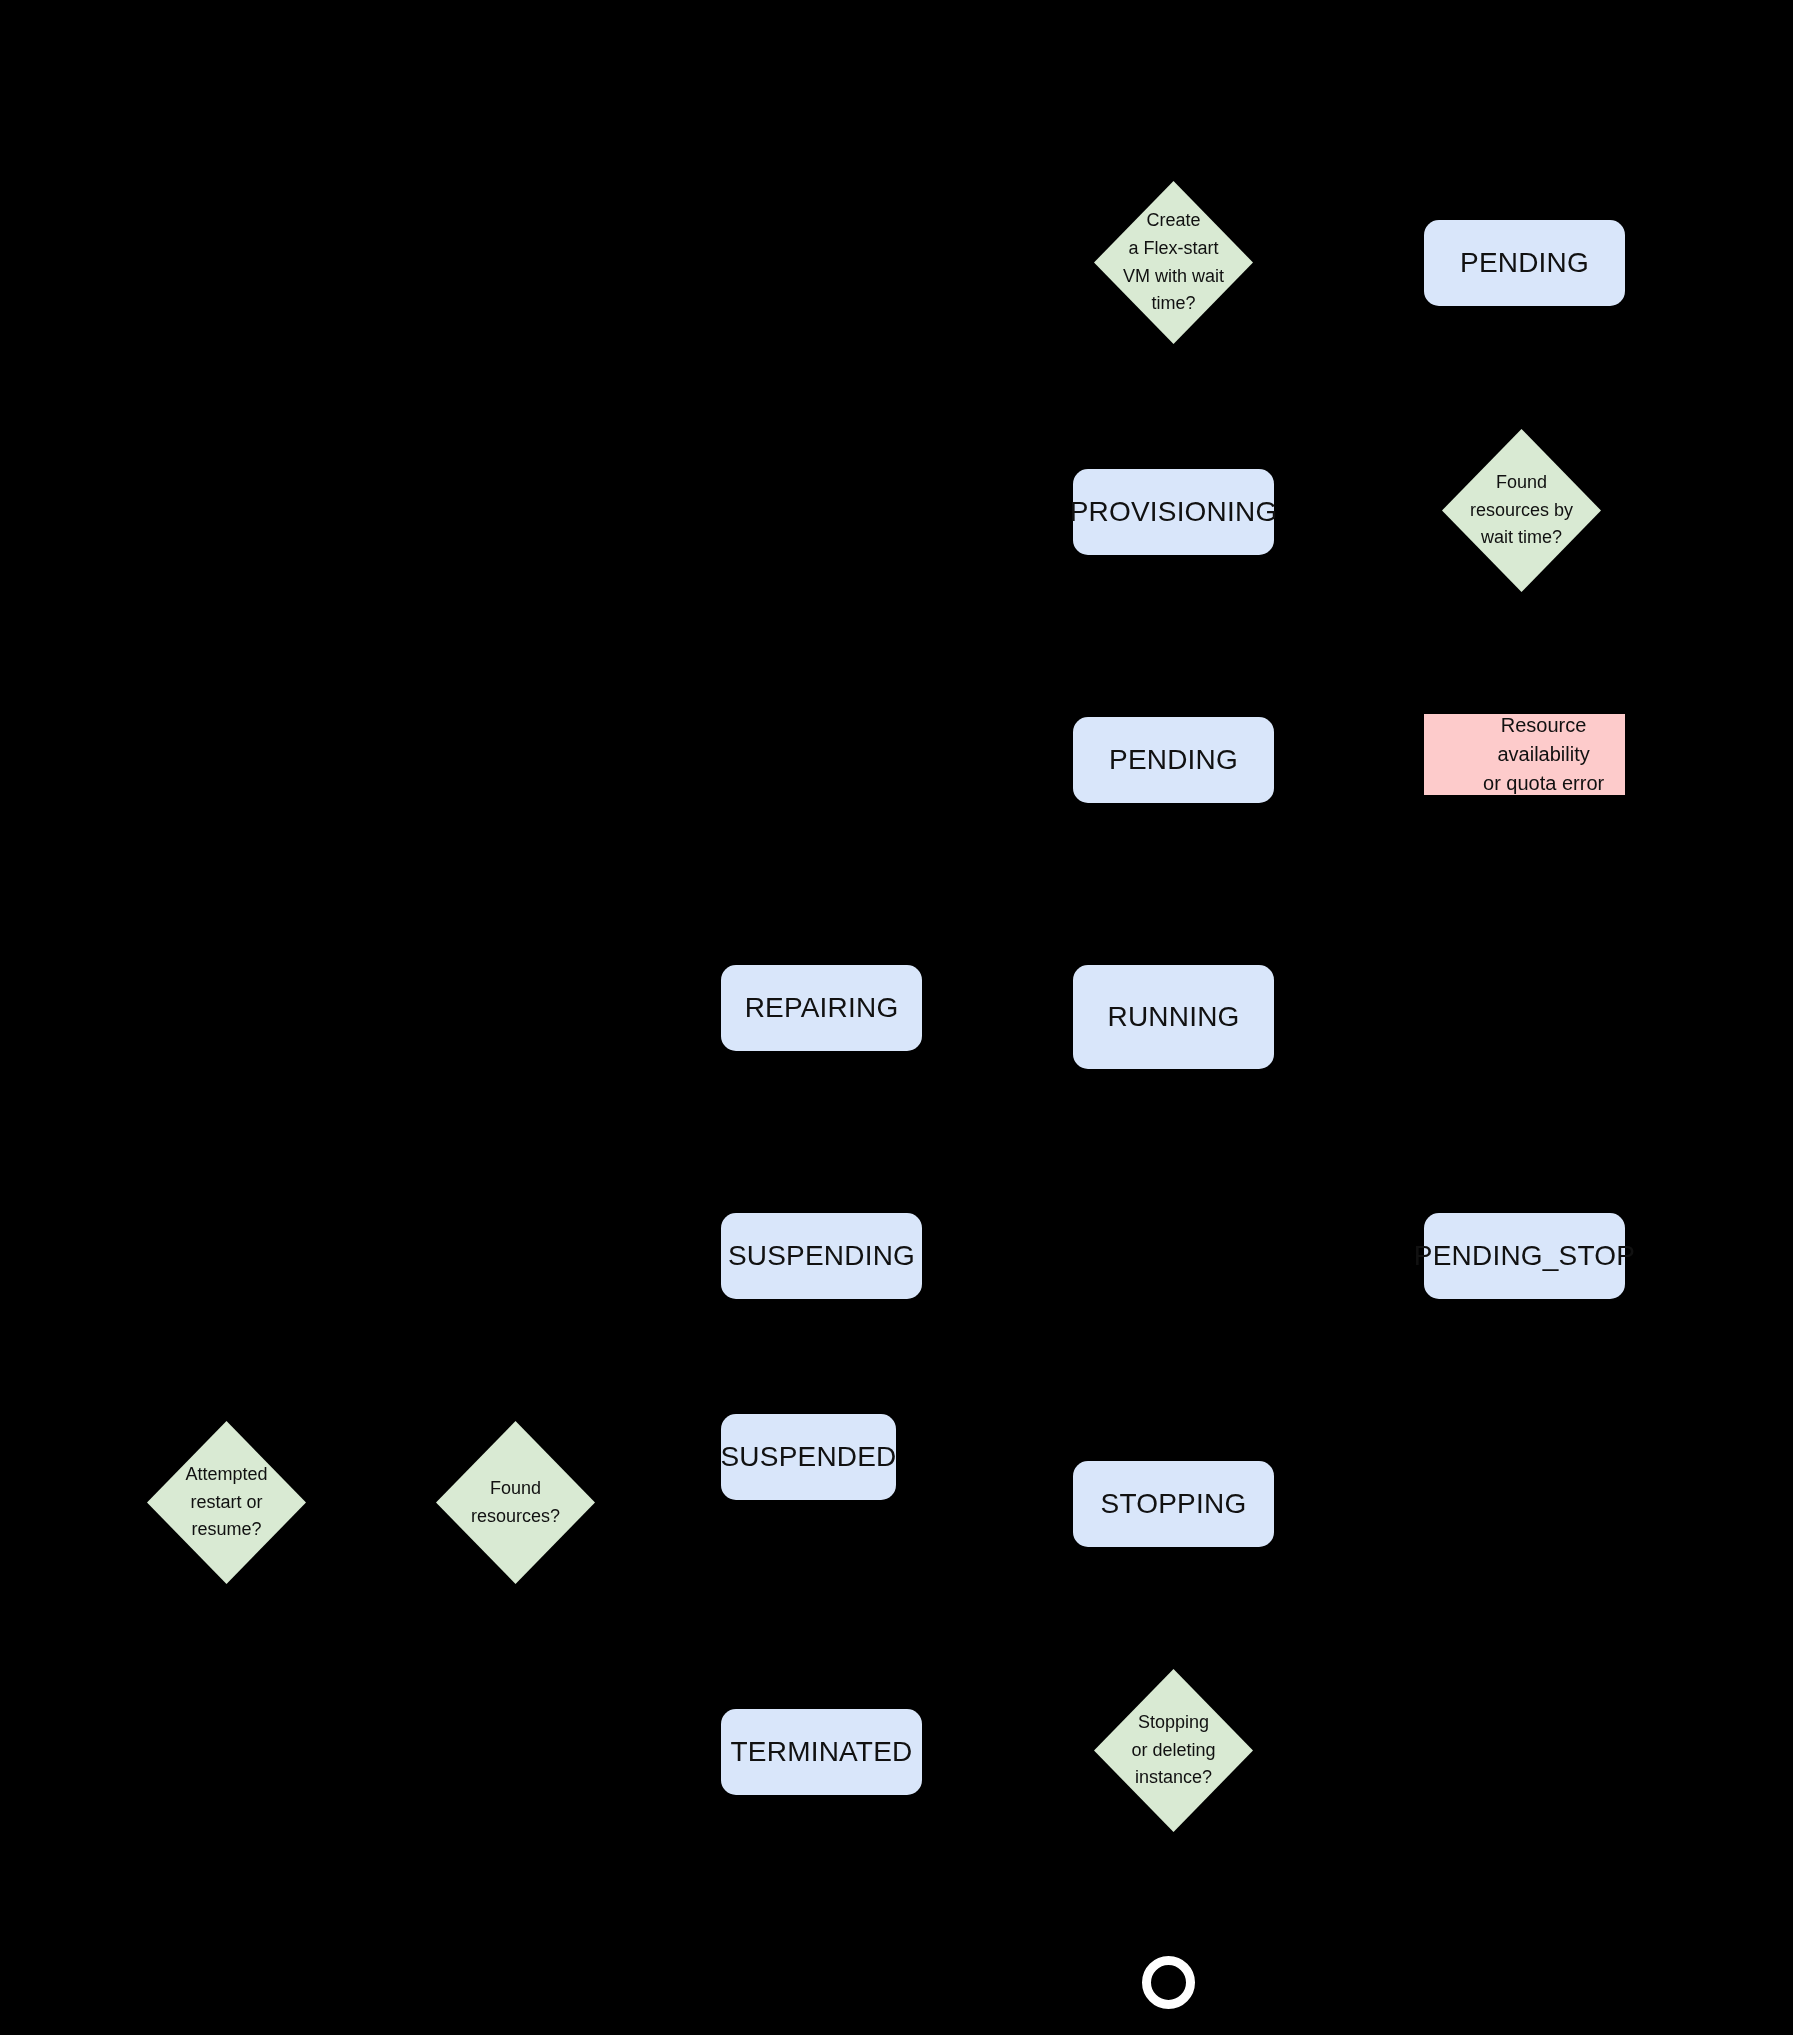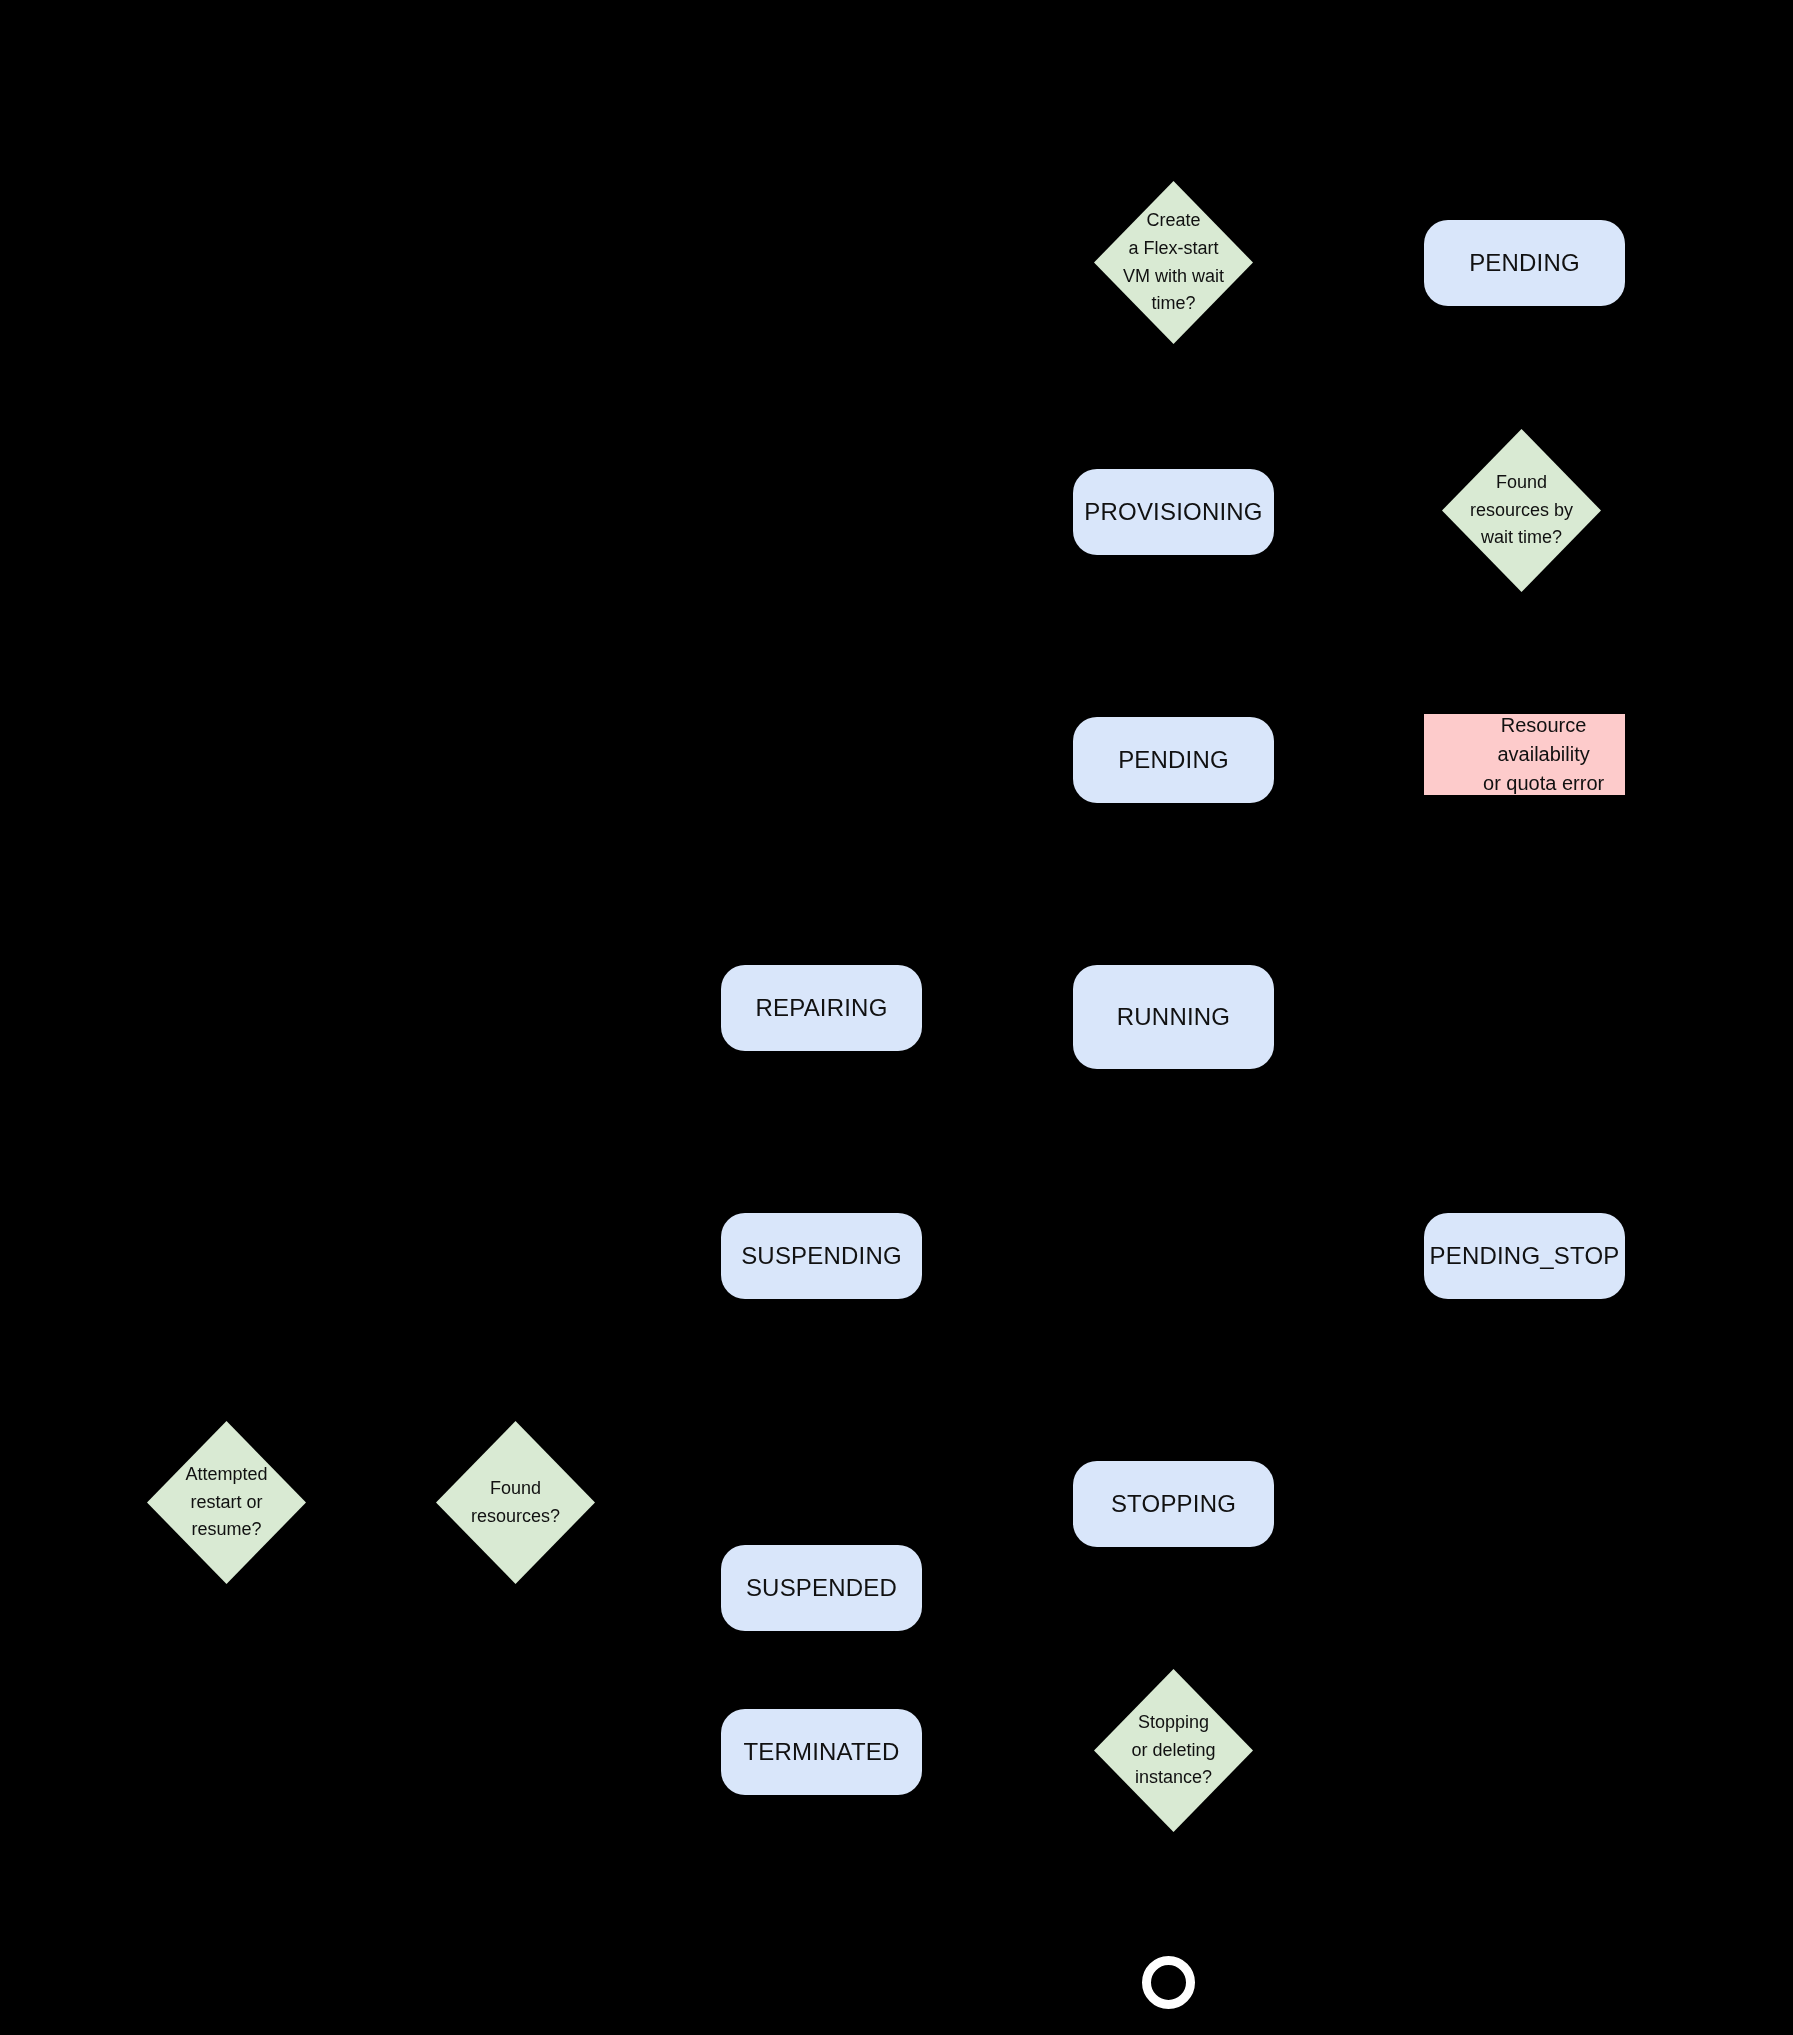--- a/index.html
+++ b/index.html
@@ -24,23 +24,23 @@
     box-sizing: border-box;
     display: flex;
     align-items: center;
     justify-content: center;
     text-align: center;
   }
 
   
   .state-box {
     background: #d9e6fa;
-    border-radius: 24px;
+    border-radius: 15px;
     color: #111111;
-    font-size: 24px;
+    font-size: 28px;
     letter-spacing: 0.2px;
     line-height: 1.2;
     padding: 0 7.4px;
   }
 
   
   .error-box {
     background: #fdcbcb;
     border-radius: 0;
     color: #111111;
@@ -88,21 +88,21 @@
 <body>
 
 <div id="canvas">
     <div class="node state-box" style="left: 1424px; top: 220px; width: 201px; height: 86px;">PENDING</div>
     <div class="node state-box" style="left: 1073px; top: 469px; width: 201px; height: 86px;">PROVISIONING</div>
     <div class="node state-box" style="left: 1073px; top: 717px; width: 201px; height: 86px;">PENDING</div>
     <div class="node state-box" style="left: 721px; top: 965px; width: 201px; height: 86px;">REPAIRING</div>
     <div class="node state-box" style="left: 1073px; top: 965px; width: 201px; height: 104px;">RUNNING</div>
     <div class="node state-box" style="left: 1424px; top: 1213px; width: 201px; height: 86px;">PENDING_STOP</div>
     <div class="node state-box" style="left: 721px; top: 1213px; width: 201px; height: 86px;">SUSPENDING</div>
-    <div class="node state-box" style="left: 721px; top: 1545px; width: 201px; height: 86px;">SUSPENDED</div>
+    <div class="node state-box" style="left: 721px; top: 1414px; width: 175px; height: 86px;">SUSPENDED</div>
     <div class="node state-box" style="left: 1073px; top: 1461px; width: 201px; height: 86px;">STOPPING</div>
     <div class="node state-box" style="left: 721px; top: 1709px; width: 201px; height: 86px;">TERMINATED</div>
     <div class="diamond-wrap" style="left: 1094px; top: 181px; width: 159px; height: 163px;">
       <div class="diamond-shape"></div>
       <div class="diamond-label">Create
 a Flex-start
 VM with wait
 time?</div>
     </div>
     <div class="diamond-wrap" style="left: 1442px; top: 429px; width: 159px; height: 163px;">

